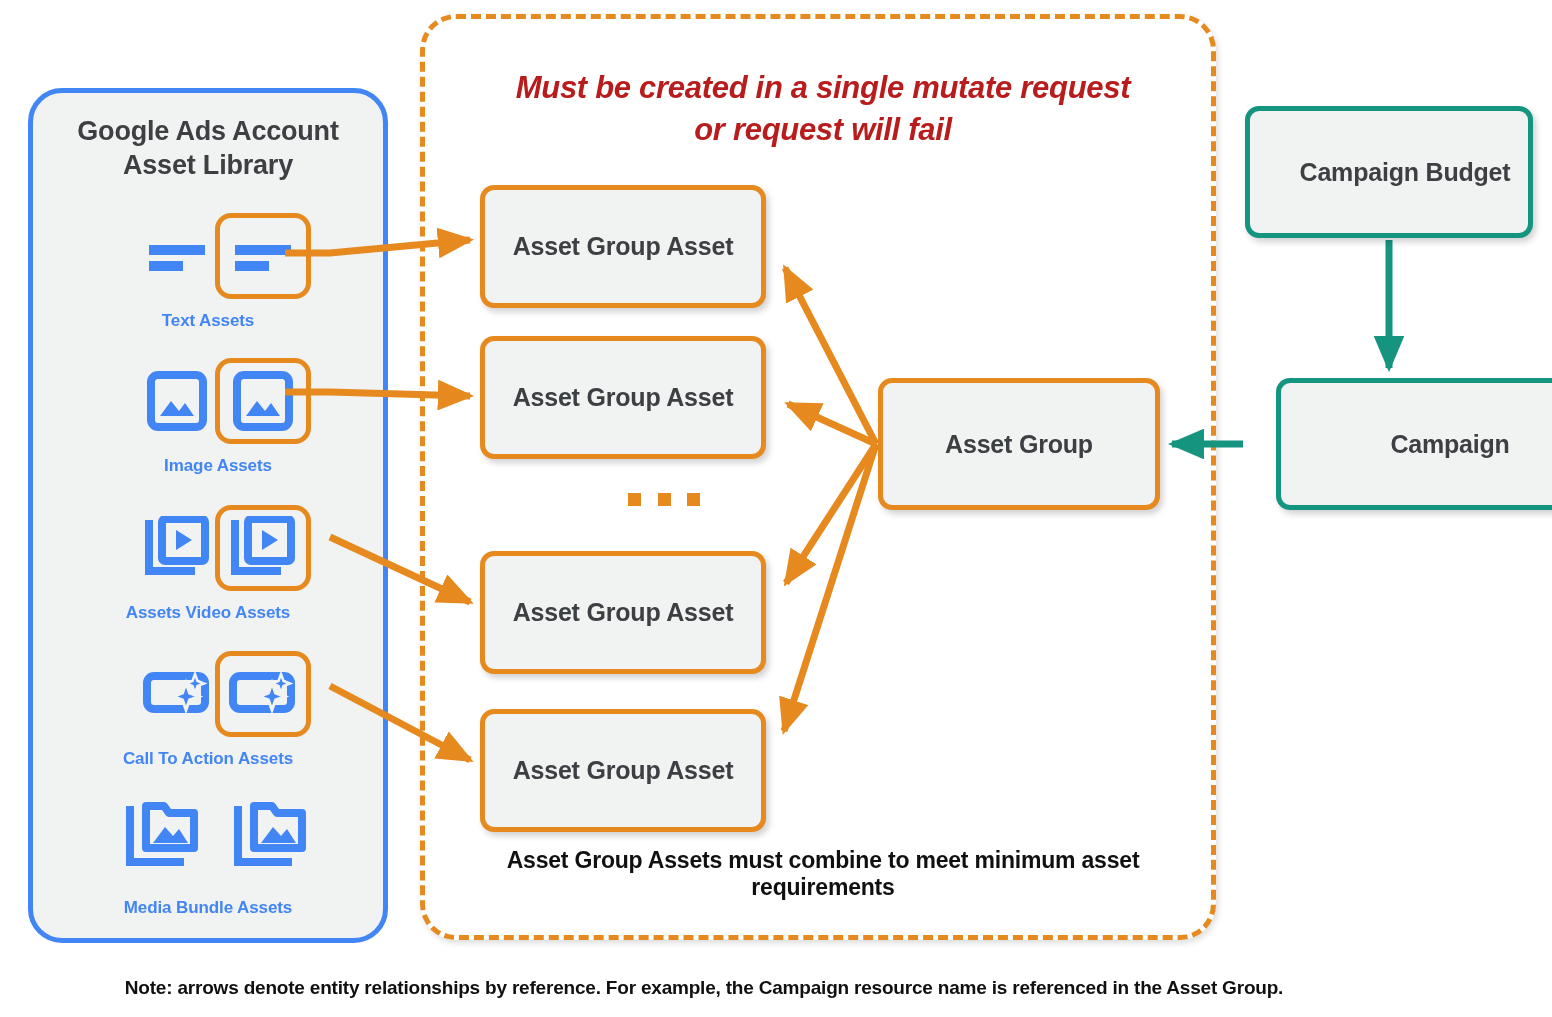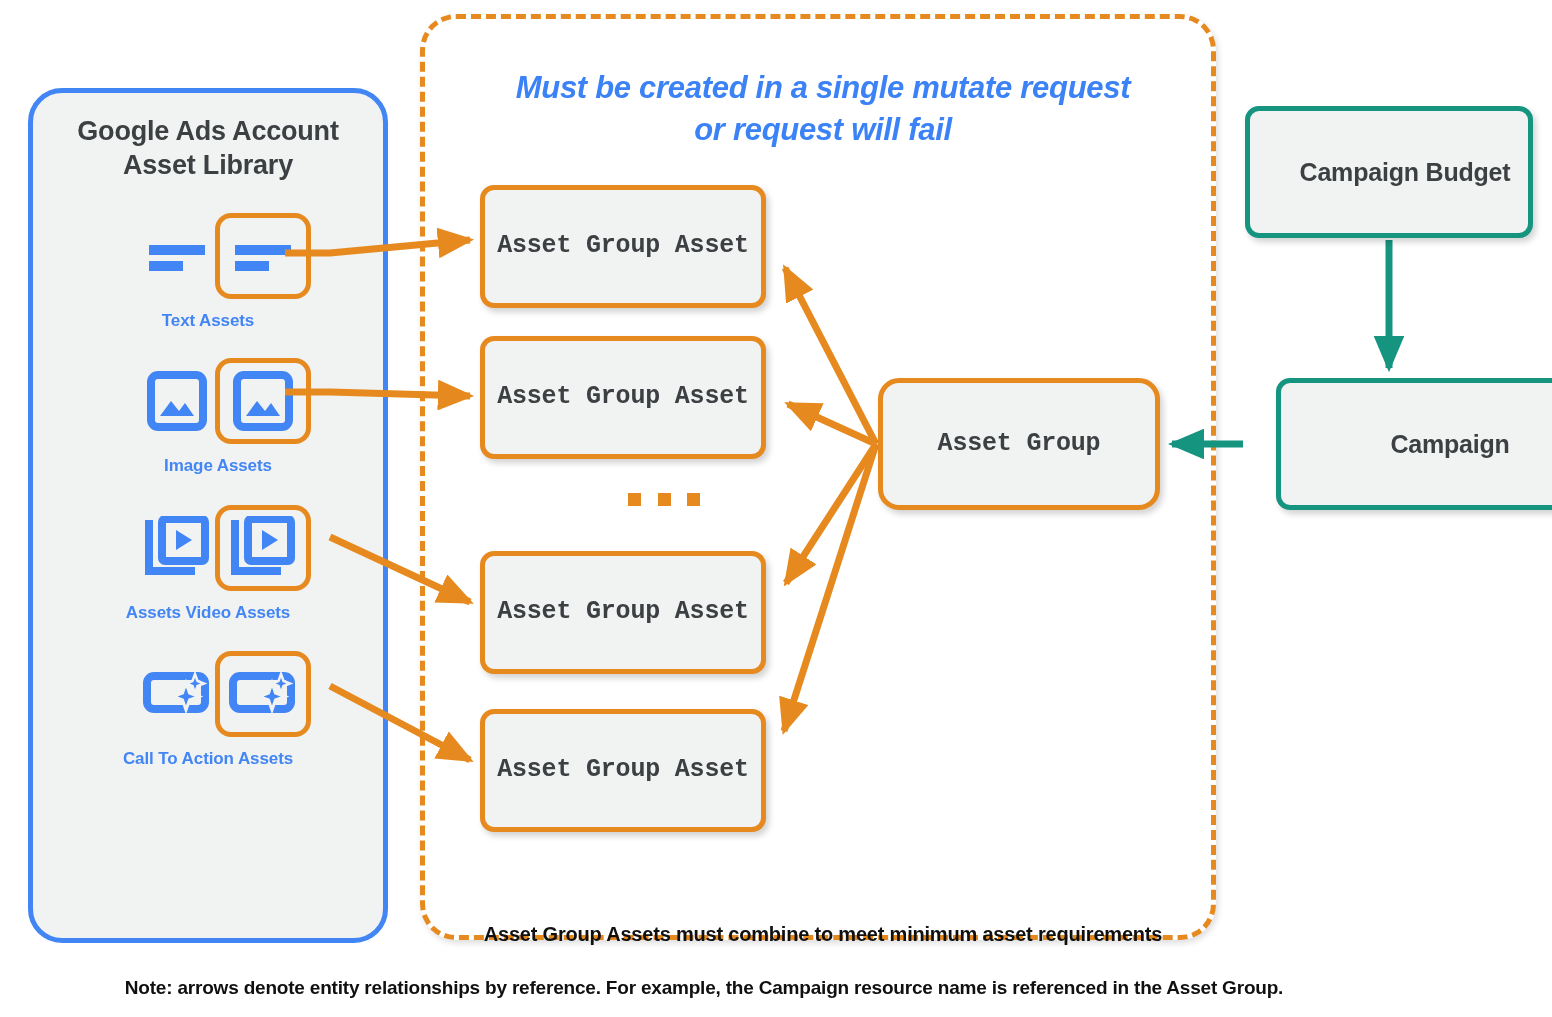--- a/index.html
+++ b/index.html
@@ -99,31 +99,31 @@
   }
   #mutate-title {
     position: absolute;
     left: 40px;
     top: 48px;
     width: 716px;
     text-align: center;
     font-size: 31px;
     font-weight: bold;
     font-style: italic;
-    color: #3b82f6;
+    color: #b91c1c;
     line-height: 1.35;
     letter-spacing: -0.3px;
   }
   #mutate-footnote {
     position: absolute;
     left: 20px;
-    top: 904px;
+    top: 828px;
     width: 756px;
     text-align: center;
-    font-size: 20px;
+    font-size: 23px;
     font-weight: bold;
     color: #101010;
     letter-spacing: -0.2px;
   }
 
   
   .node {
     position: absolute;
     box-sizing: border-box;
     background: #f1f2f2;
@@ -132,28 +132,28 @@
     align-items: center;
     justify-content: center;
     text-align: center;
     font-size: 25px;
     font-weight: bold;
     color: #3c4043;
     line-height: 1.3;
     letter-spacing: -0.2px;
     box-shadow: 3px 4px 6px rgba(0,0,0,0.18);
   }
-  .node.orange { border: 5px solid #e68a1f; font-family: Liberation Mono, monospace; }
+  .node.orange { border: 5px solid #e68a1f; }
   .node.teal   { border: 5px solid #159480; padding-left: 32px; }
 
   #aga-1 { left: 480px; top: 185px; width: 286px; height: 123px; }
   #aga-2 { left: 480px; top: 336px; width: 286px; height: 123px; }
   #aga-3 { left: 480px; top: 551px; width: 286px; height: 123px; }
   #aga-4 { left: 480px; top: 709px; width: 286px; height: 123px; }
-  #asset-group-node { left: 878px; top: 378px; width: 282px; height: 132px; border-radius: 21px; }
+  #asset-group-node { left: 878px; top: 378px; width: 282px; height: 132px; }
   #campaign-budget-node { left: 1245px; top: 106px; width: 288px; height: 132px; }
   #campaign-node { left: 1245px; top: 378px; width: 316px; height: 132px; margin-left: 31px; }
 
   
   #ellipsis {
     position: absolute;
     left: 628px;
     top: 492px;
     width: 72px;
     height: 14px;
@@ -273,20 +273,39 @@
           <svg width="70" height="56" viewBox="0 0 70 56">
             <rect x="5" y="10" width="58" height="33" rx="7" ry="7" fill="none" stroke="#4285F4" stroke-width="8"></rect>
             <path d="M44 17 L47.5 27 L57 30.5 L47.5 34 L44 44 L40.5 34 L31 30.5 L40.5 27 Z" fill="#4285F4" stroke="#F1F2F2" stroke-width="3"></path>
             <path d="M53 8 L55.5 15 L62 17.5 L55.5 20 L53 27 L50.5 20 L44 17.5 L50.5 15 Z" fill="#4285F4" stroke="#F1F2F2" stroke-width="2.5"></path>
           </svg>
         </div>
       </div>
       <div class="asset-label">Call To Action Assets</div>
     </div>
 
+    <div class="asset-row" style="top:700px;">
+      <div class="icon-pair">
+        <div class="icon-slot" style="left:82px;">
+          <svg width="78" height="72" viewBox="0 0 78 72">
+            <path d="M6 10 L6 62 L56 62" fill="none" stroke="#4285F4" stroke-width="8" stroke-linecap="square"></path>
+            <path d="M22 6 L40 6 L45 13 L70 13 L70 48 L22 48 Z" fill="none" stroke="#4285F4" stroke-width="8" stroke-linejoin="round"></path>
+            <path d="M29 43 L41 27 L49 36 L55 29 L64 43 Z" fill="#4285F4"></path>
+          </svg>
+        </div>
+        <div class="icon-slot" style="left:190px;">
+          <svg width="78" height="72" viewBox="0 0 78 72">
+            <path d="M6 10 L6 62 L56 62" fill="none" stroke="#4285F4" stroke-width="8" stroke-linecap="square"></path>
+            <path d="M22 6 L40 6 L45 13 L70 13 L70 48 L22 48 Z" fill="none" stroke="#4285F4" stroke-width="8" stroke-linejoin="round"></path>
+            <path d="M29 43 L41 27 L49 36 L55 29 L64 43 Z" fill="#4285F4"></path>
+          </svg>
+        </div>
+      </div>
+      <div class="asset-label" style="top:105px;">Media Bundle  Assets</div>
+    </div>
 
   </div>
 
   <div id="mutate-container">
     <div id="mutate-title">
       <div>Must be created in a single mutate request</div>
       <div>or request will fail</div>
     </div>
     <div id="mutate-footnote">Asset Group Assets must combine to meet minimum asset requirements</div>
   </div>

